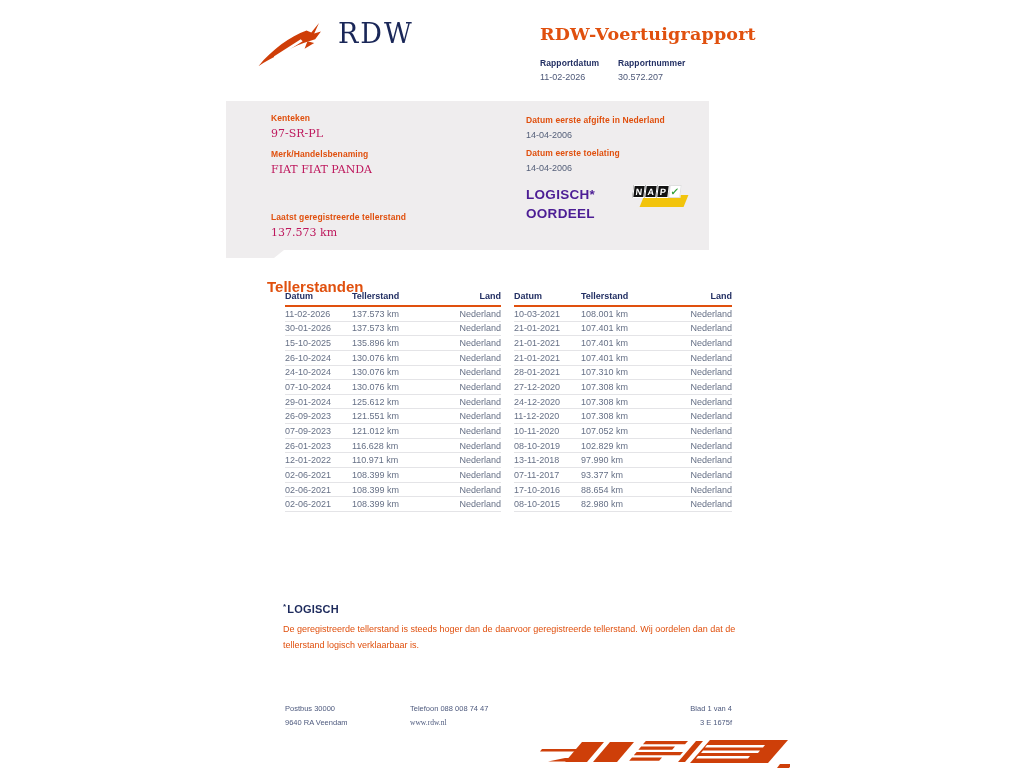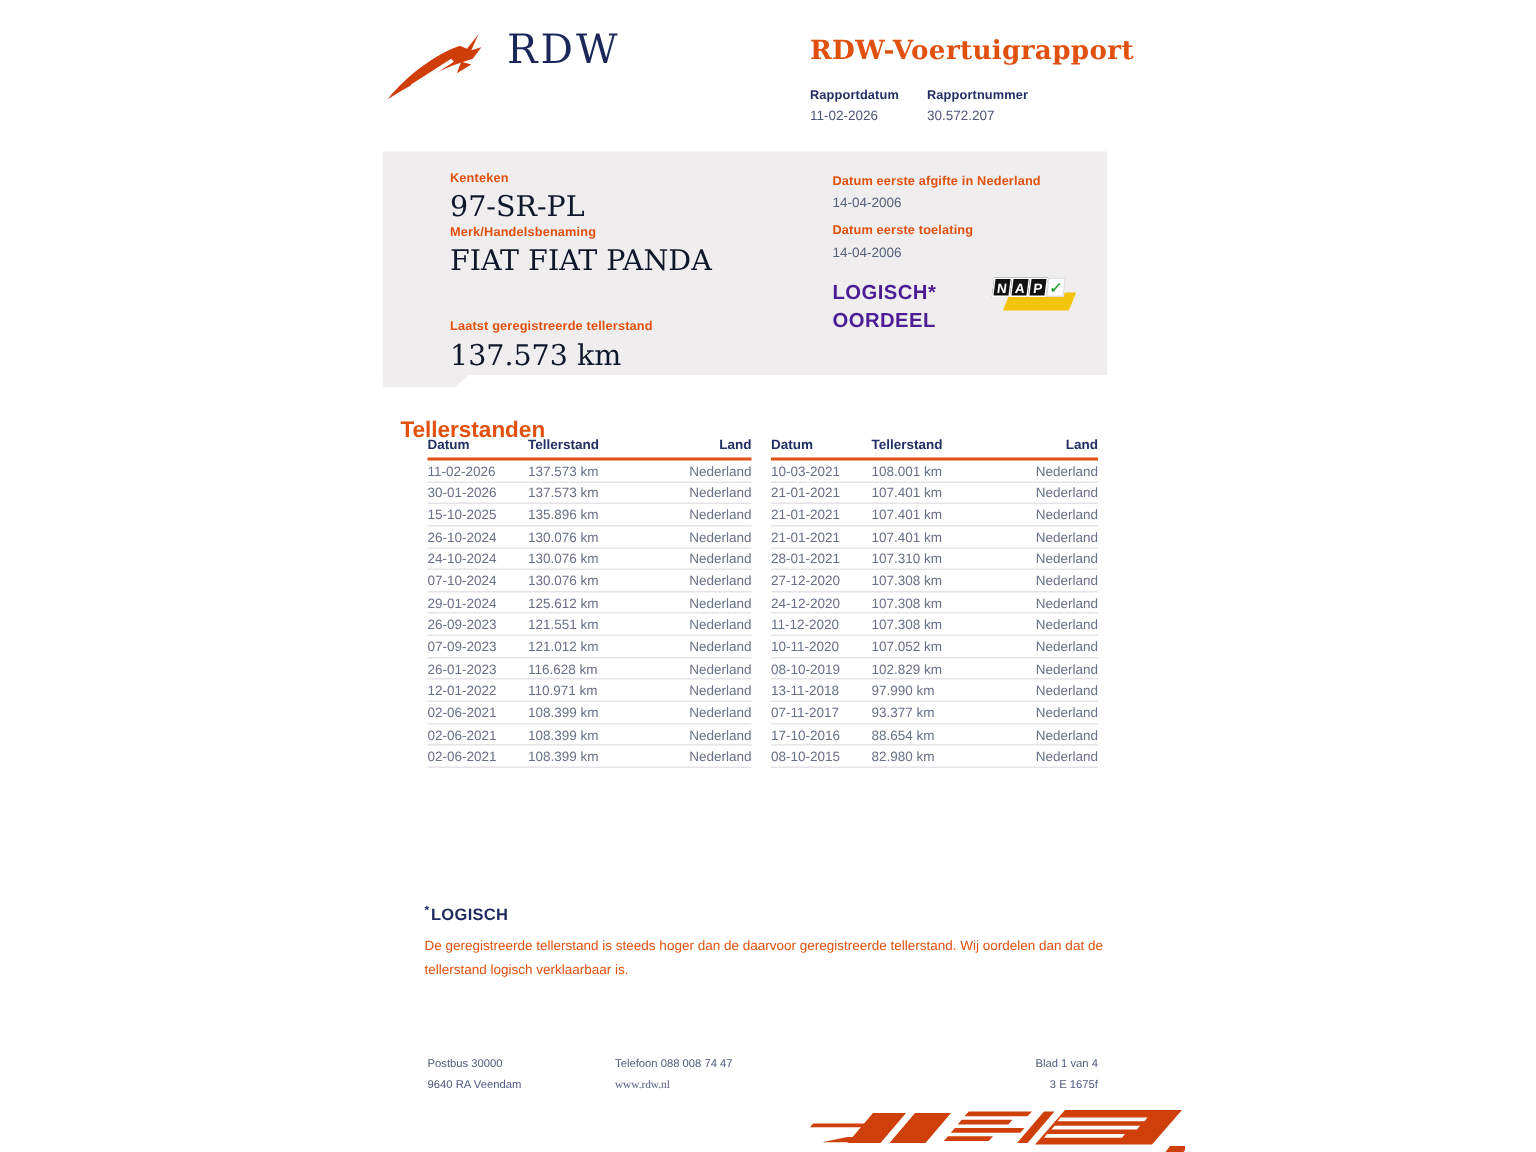--- a/index.html
+++ b/index.html
@@ -23,25 +23,25 @@
   .wordmark{position:absolute;left:82px;top:0px;font-family:"DejaVu Serif",serif;font-size:27px;color:#1a2758;letter-spacing:2px;line-height:1;}
 
   .doc-header{position:absolute;left:540px;top:24px;}
   .doc-title{font-family:"DejaVu Serif",serif;font-weight:600;font-size:17.5px;color:var(--accent);letter-spacing:.2px;}
   .meta{display:flex;margin-top:14px;}
   .meta-col{margin-right:14px;}
   .meta-label{font-size:8.5px;font-weight:bold;color:var(--navy);letter-spacing:.1px;}
   .meta-value{font-size:9px;color:#4d5878;margin-top:4px;}
 
   
-  .vbox{position:absolute;left:255px;top:101px;width:483px;height:149px;background:var(--boxbg);}
+  .vbox{position:absolute;left:226px;top:101px;width:483px;height:149px;background:var(--boxbg);}
   .vbox-tab{position:absolute;left:0;top:149px;width:58px;height:8px;background:var(--boxbg);
     clip-path:polygon(0 0,100% 0,calc(100% - 10px) 100%,0 100%);}
   .vlabel{font-size:8.5px;font-weight:bold;color:var(--accent);letter-spacing:.1px;}
-  .vbig{font-family:"DejaVu Serif",serif;font-size:19px;color:#0f172a;margin-top:4px;}
+  .vbig{font-family:"DejaVu Serif",serif;font-size:11px;color:#be185d;margin-top:4px;}
   .vsmall{font-size:9px;color:#55607a;margin-top:5px;}
   .vb-item{position:absolute;}
   .oordeel{font-size:13.5px;font-weight:800;color:#4c1d95;line-height:19px;letter-spacing:.3px;}
 
   
   .nap{position:absolute;left:407px;top:83px;width:54px;height:27px;}
   .nap-swoosh{position:absolute;left:9px;top:11px;width:44px;height:12px;background:var(--napyellow);transform:skewX(-22deg);}
   .nap-squares{position:absolute;left:0;top:1px;display:flex;transform:skewX(-7deg);}
   .nap-sq{width:12px;height:13px;background:#121212;color:#fff;font-size:9px;font-weight:bold;
     display:flex;align-items:center;justify-content:center;border:1px solid #fff;margin-right:0px;}

